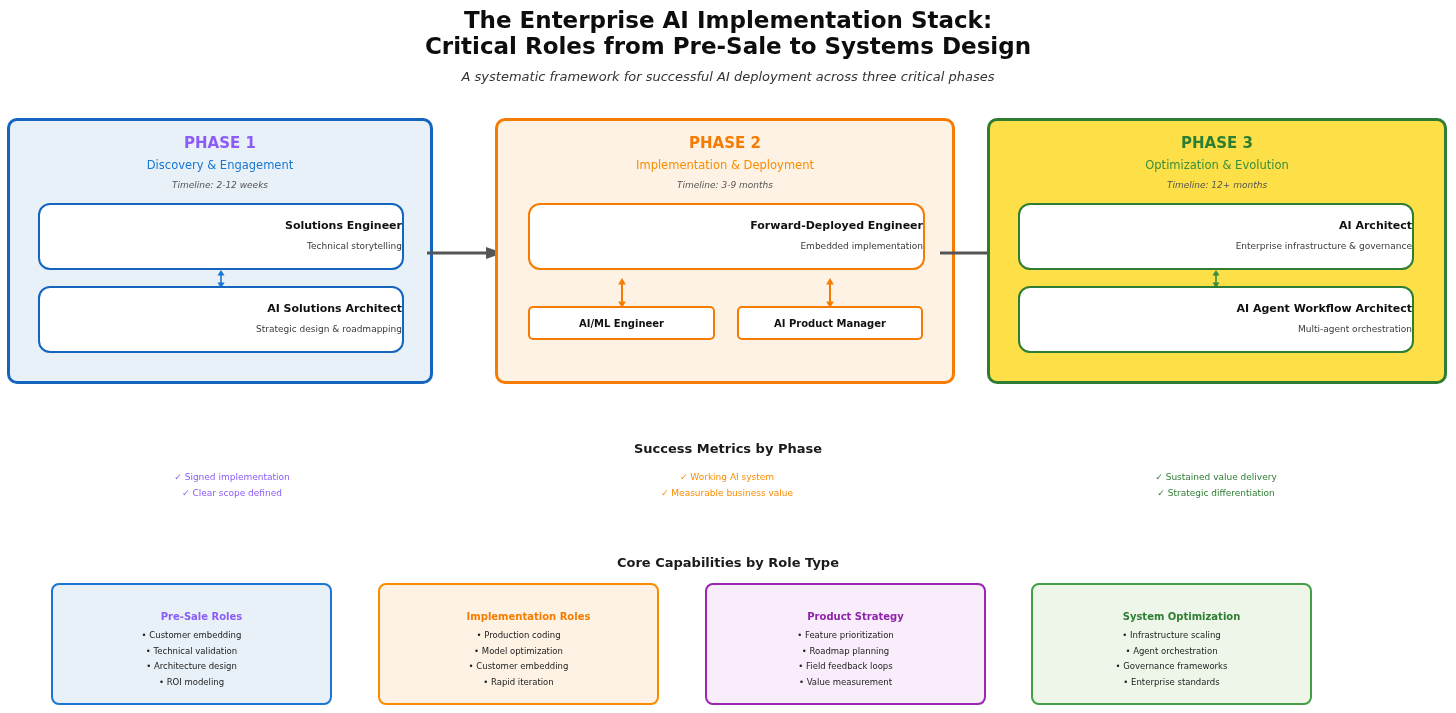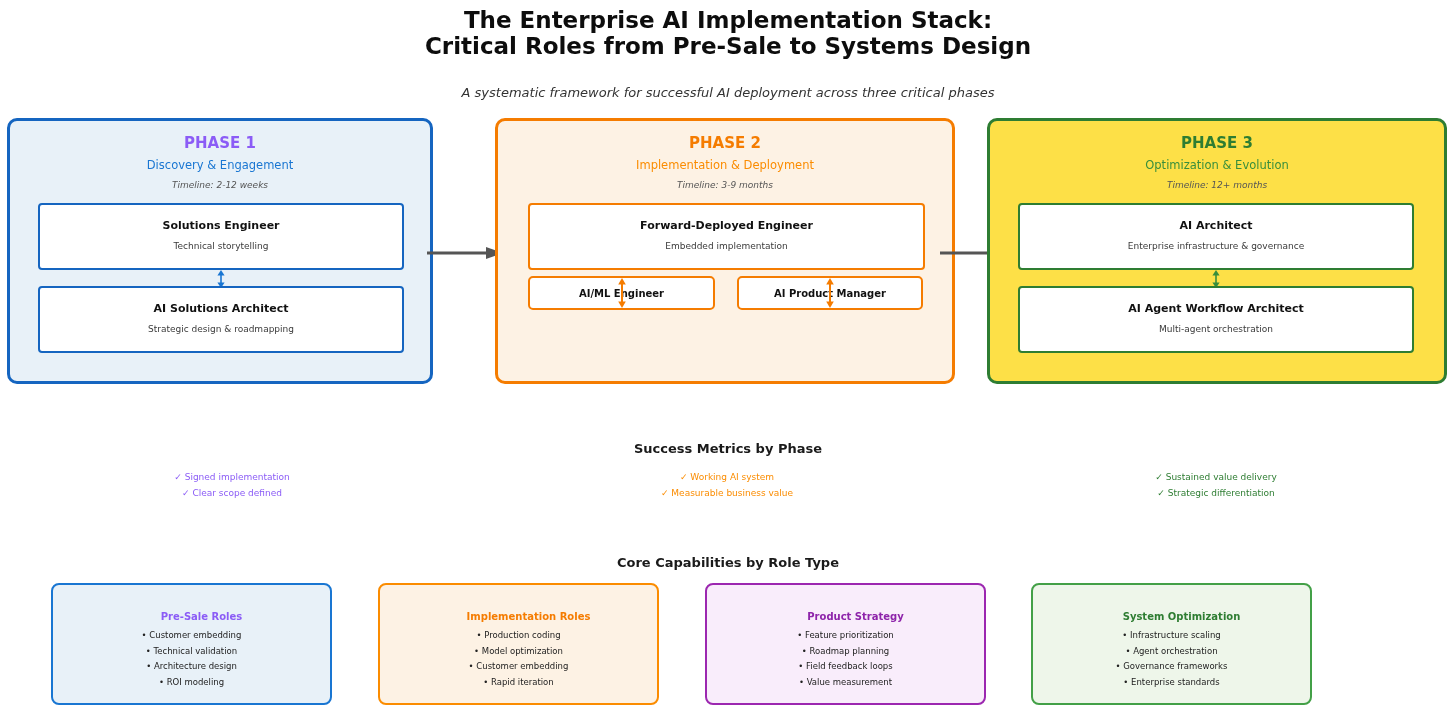--- a/index.html
+++ b/index.html
@@ -3,45 +3,45 @@
 <meta charset="utf-8">
 <style>
   html,body{margin:0;padding:0;background:#ffffff;}
   .canvas{position:relative;width:1456px;height:713px;background:#ffffff;
           font-family:"DejaVu Sans","Liberation Sans",sans-serif;overflow:hidden;color:#111;}
 
   
   .main-title{position:absolute;top:7px;left:0;width:100%;text-align:center;
               font-size:23px;font-weight:700;color:#0d0d0d;line-height:26px;}
   .main-subtitle{position:absolute;top:69px;left:0;width:100%;text-align:center;
-                 font-style:italic;font-size:13px;color:#333;margin-top:16px;}
+                 font-style:italic;font-size:13px;color:#333;}
 
   
   .phase{position:absolute;top:118px;height:266px;border-radius:10px;box-sizing:border-box;}
   .phase1{left:7px;width:426px;background:#E8F1F8;border:3px solid #1565C0;}
   .phase2{left:495px;width:460px;background:#FDF2E4;border:3px solid #F57C00;}
   .phase3{left:987px;width:460px;background:#fde047;border:3px solid #2E7D32;}
   .phase-title{position:absolute;top:13px;left:0;width:100%;text-align:center;font-size:15px;font-weight:700;}
   .phase-sub{position:absolute;top:37px;left:0;width:100%;text-align:center;font-size:11.5px;}
   .phase-timeline{position:absolute;top:59px;left:0;width:100%;text-align:center;
                   font-size:9px;font-style:italic;color:#555;}
   .c-blue{color:#8b5cf6}.c-blue-sub{color:#1976D2}
   .c-orange{color:#F57C00}.c-orange-sub{color:#FB8C00}
   .c-green{color:#2E7D32}.c-green-sub{color:#388E3C}
   .c-purple{color:#8E24AA}
 
   
-  .role-box{position:absolute;background:#fff;border:2px solid;border-radius:4px;
-            box-sizing:border-box;text-align:center;}
+  .role-box{position:absolute;background:#fff;border:2px solid;border-radius:12px;
+            box-sizing:border-box;text-align:right;}
   .b-blue{border-color:#1565C0}.b-orange{border-color:#F57C00}.b-green{border-color:#2E7D32}
   .role-title{margin-top:14px;font-size:11px;font-weight:700;color:#111;}
   .role-desc{margin-top:9px;font-size:9px;color:#3a3a3a;}
   .role-box-sm{position:absolute;background:#fff;border:2px solid #F57C00;border-radius:5px;
                box-sizing:border-box;display:flex;align-items:center;justify-content:center;
-               font-size:10px;font-weight:700;color:#111;}
+               font-size:10px;font-weight:700;color:#111;margin-top:30px;}
 
   .arrow-svg{position:absolute;}
 
   
   .section-heading{position:absolute;left:0;width:100%;text-align:center;
                    font-size:13px;font-weight:700;color:#1a1a1a;}
   .metrics-col{position:absolute;top:469px;width:260px;text-align:center;
                font-size:9px;line-height:16px;}
 
   

